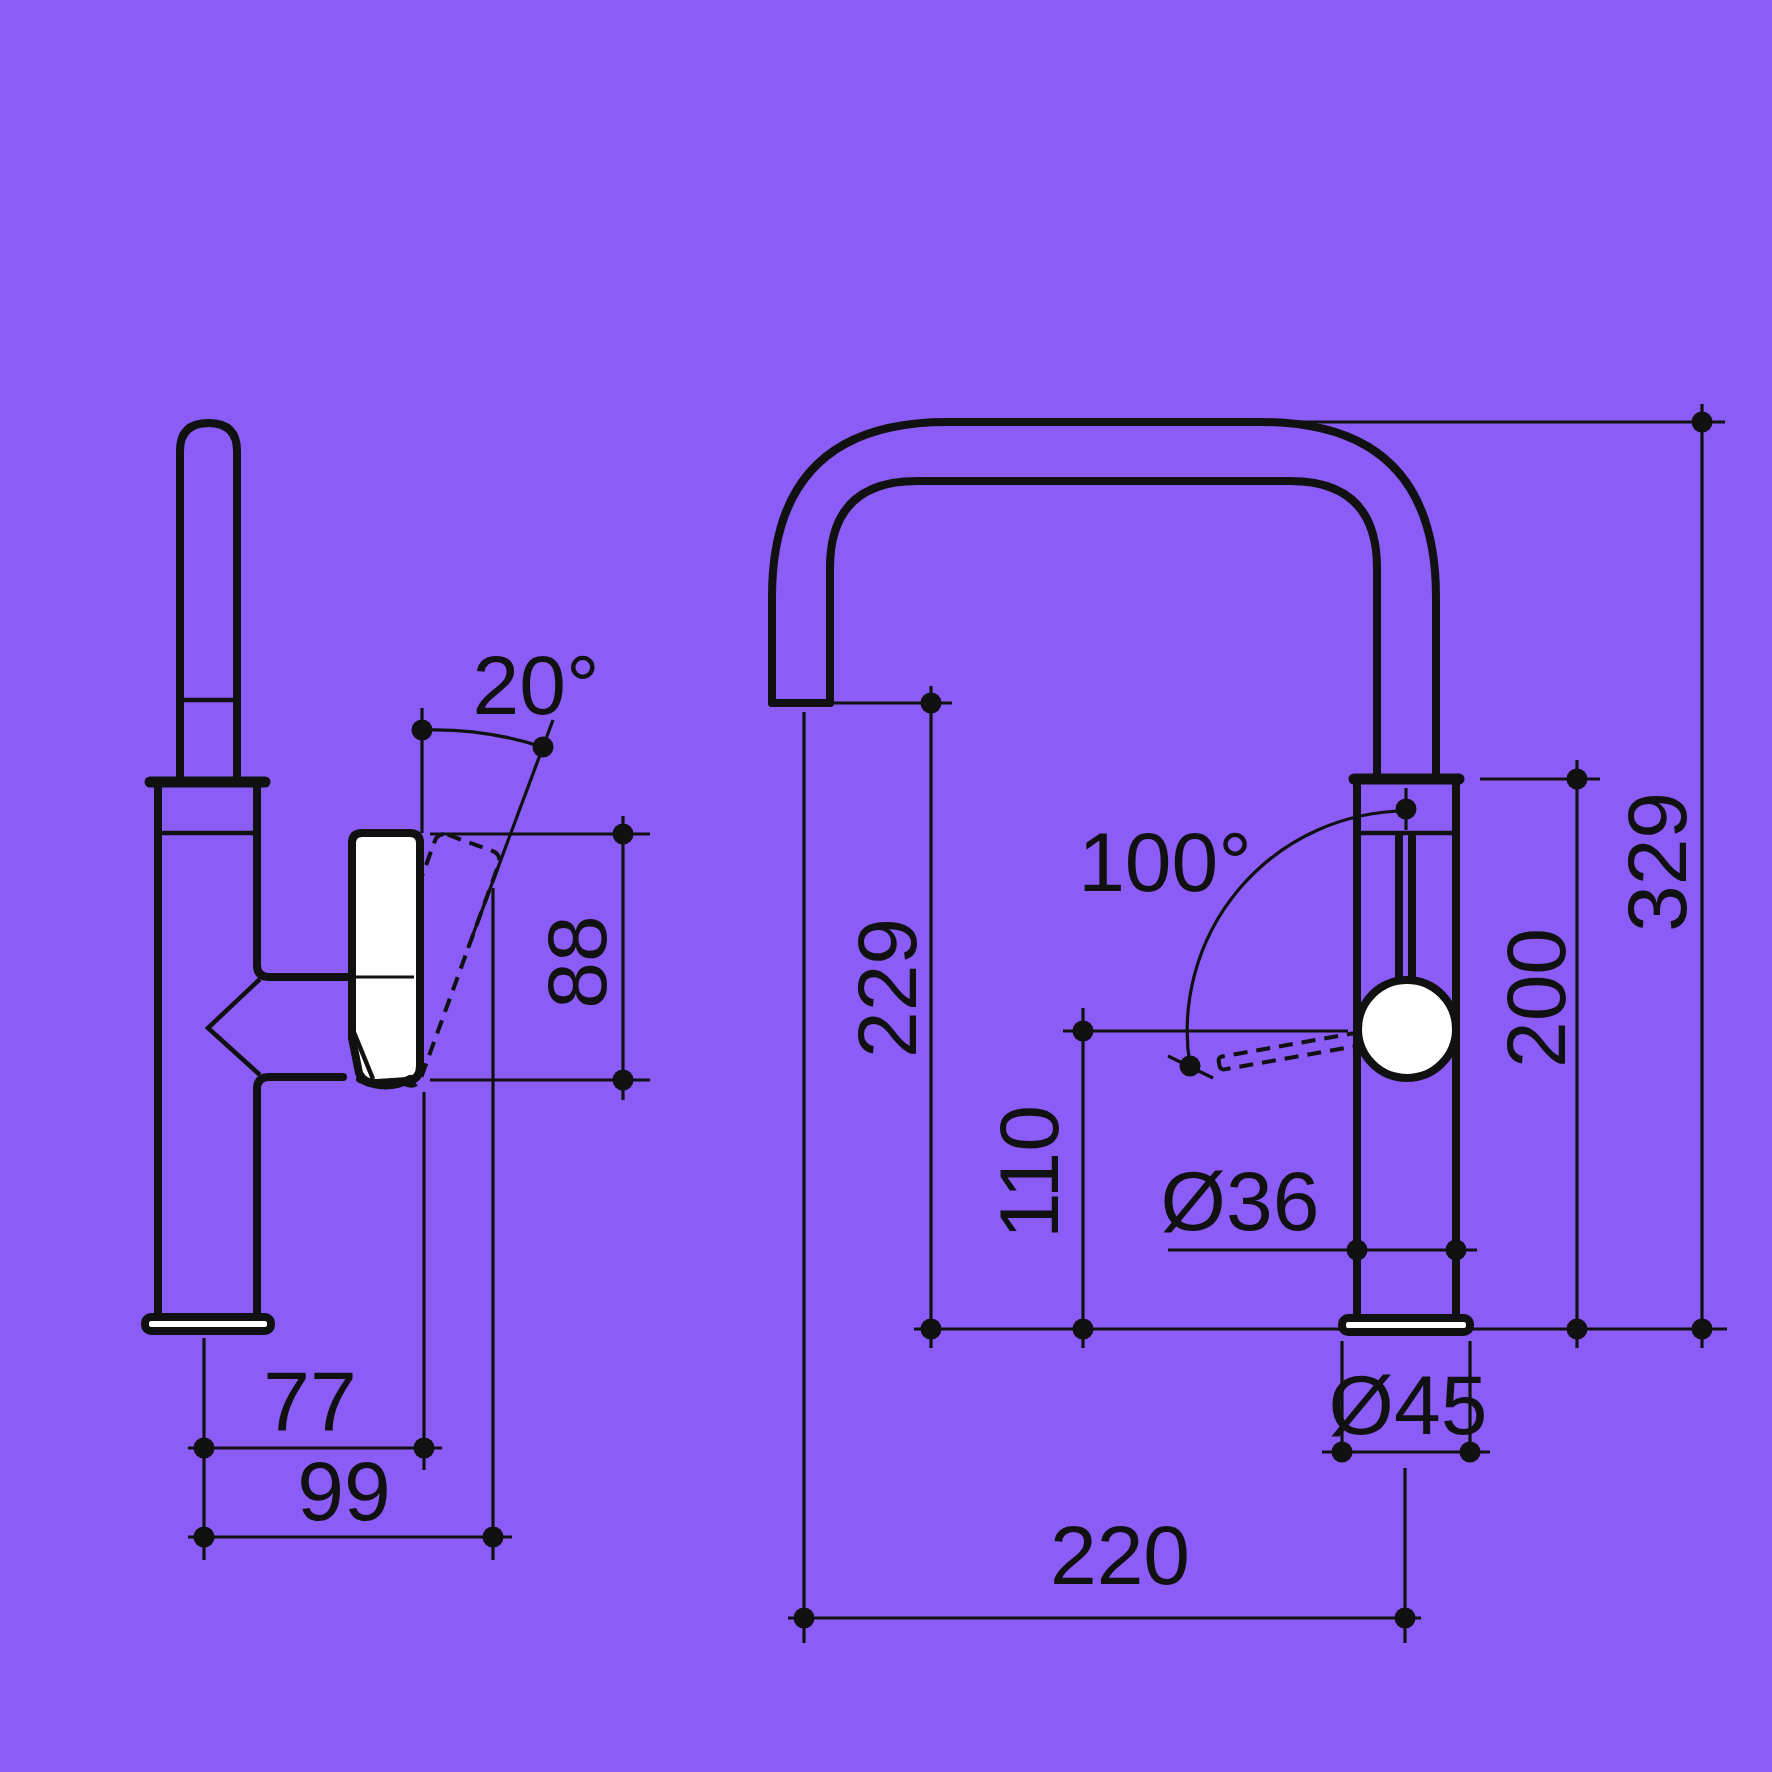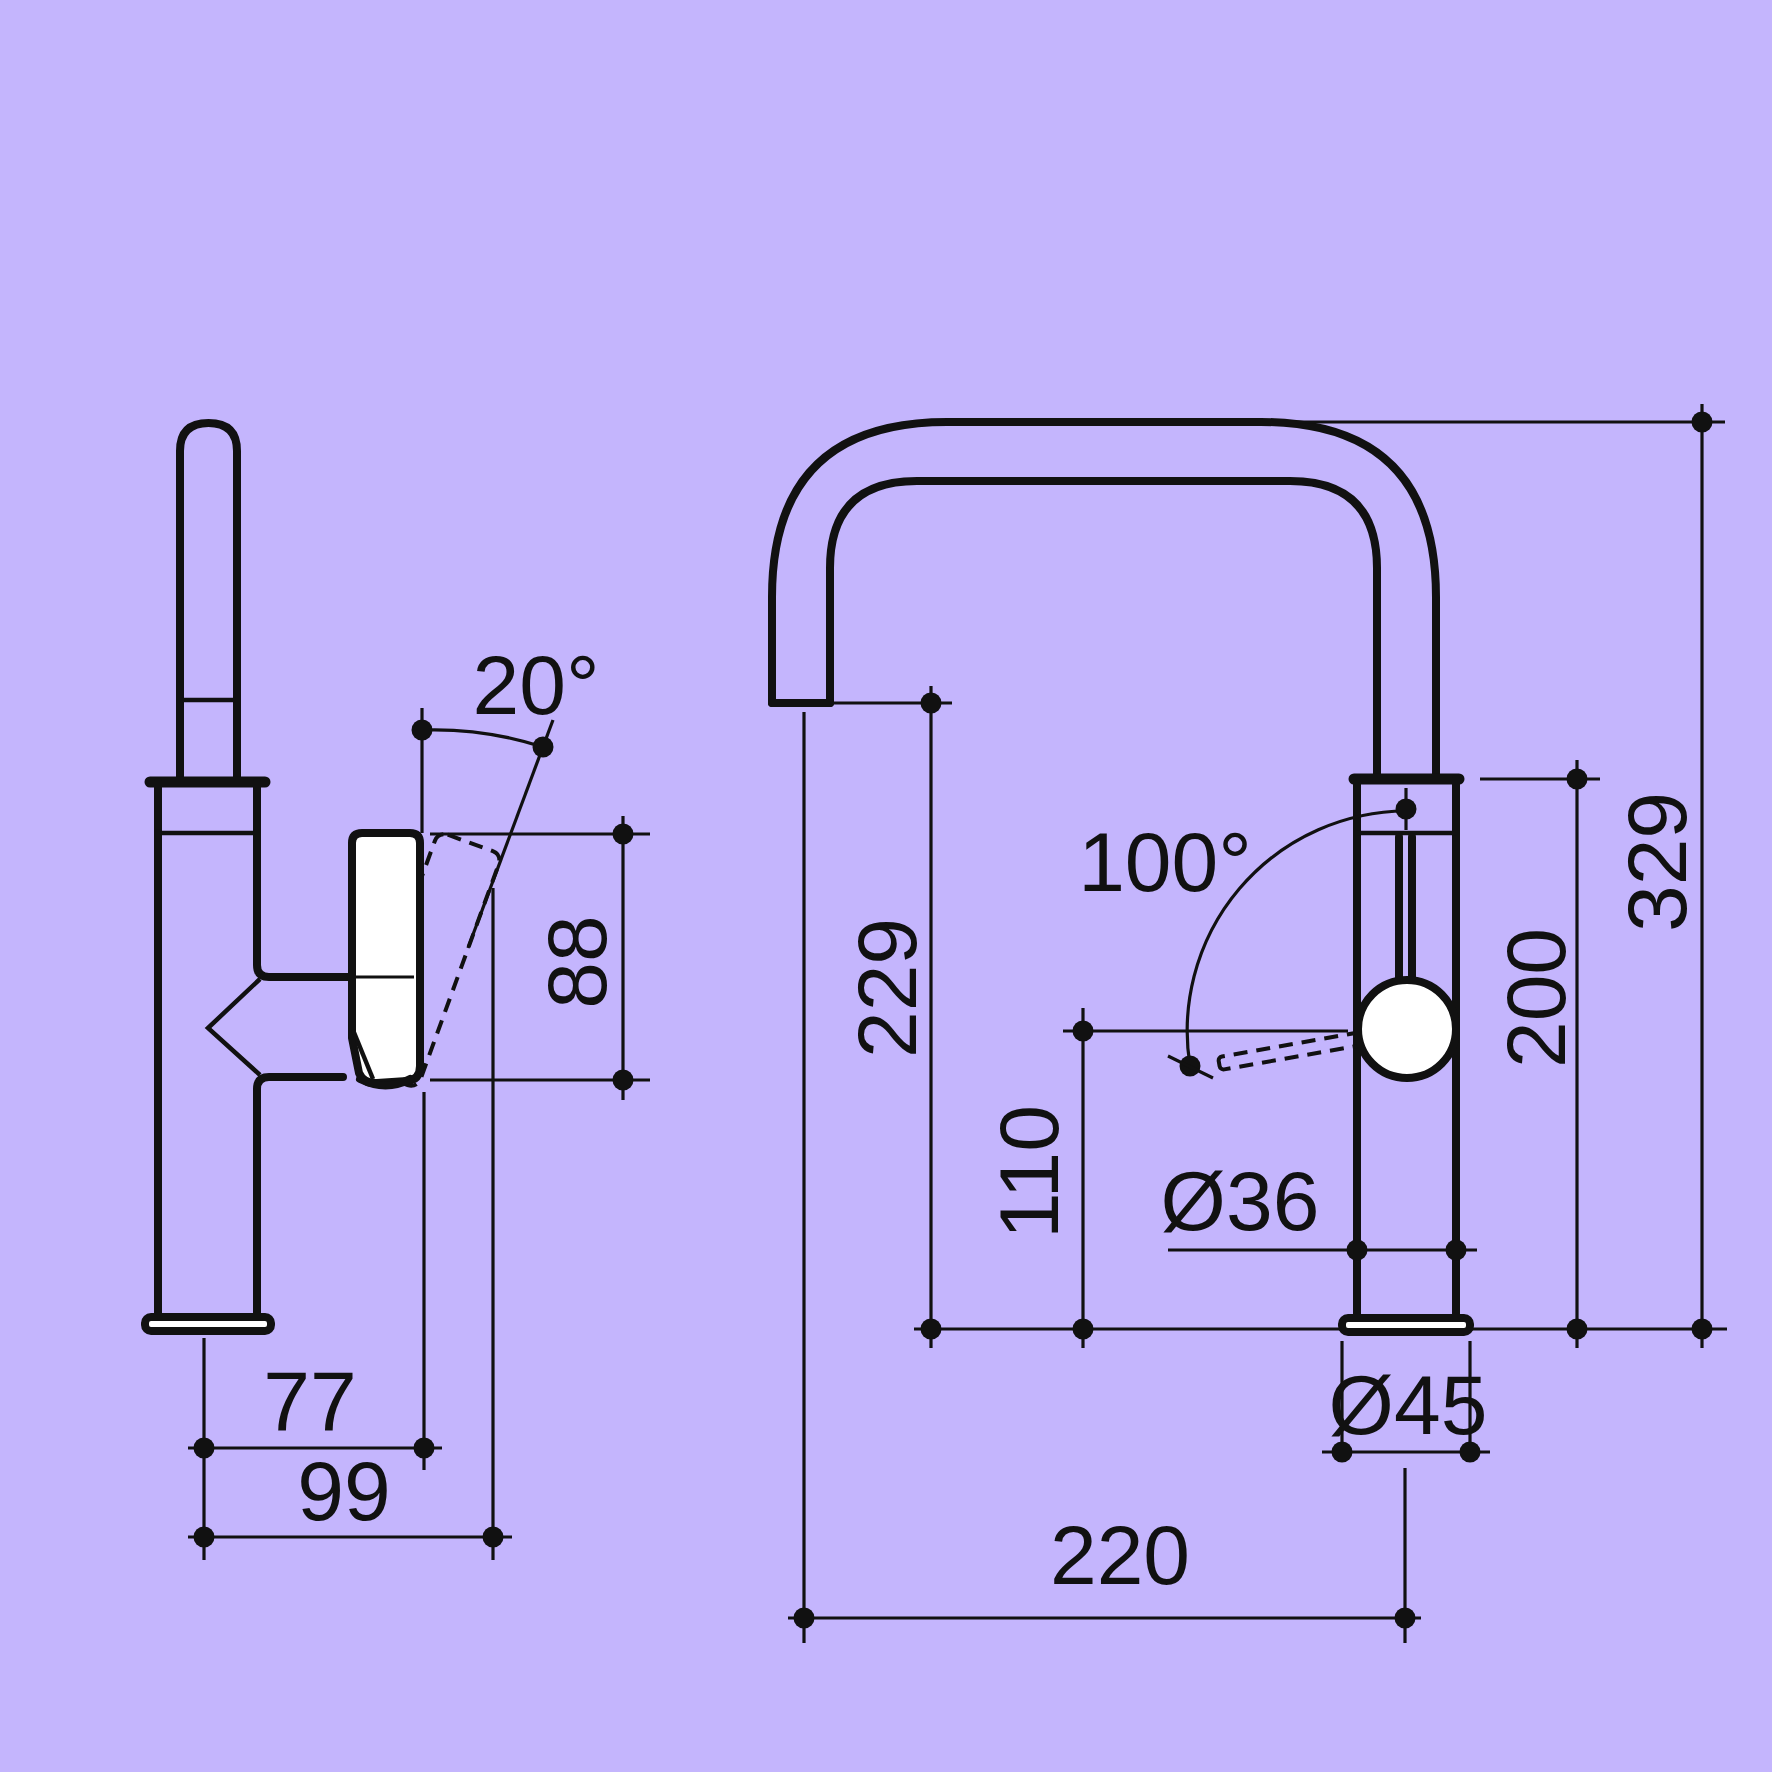--- a/index.html
+++ b/index.html
@@ -1,16 +1,16 @@
 <!DOCTYPE html>
 <html><head>
 <meta charset="utf-8">
 <style>
   html,body{margin:0;padding:0;background:#ffffff;}
-  .stage{width:1772px;height:1772px;background:#c4b5fd;position:relative;overflow:hidden;}
+  .stage{width:1772px;height:1772px;background:#8b5cf6;position:relative;overflow:hidden;}
   svg{display:block;}
   .outline{stroke:#111111;stroke-width:8;fill:none;stroke-linecap:round;stroke-linejoin:round;}
   .outline-fill{stroke:#111111;stroke-width:8;fill:#ffffff;stroke-linejoin:round;}
   .thick{stroke:#111111;stroke-width:11;fill:none;stroke-linecap:round;}
   .thin{stroke:#111111;stroke-width:3.2;fill:none;}
   .mid{stroke:#111111;stroke-width:4.5;fill:none;}
   .dashed{stroke:#111111;stroke-width:4;fill:none;stroke-dasharray:14 9;}
   .dot{fill:#111111;stroke:none;}
   .dim-text{font-family:"Liberation Sans","DejaVu Sans",sans-serif;font-size:84px;fill:#111111;}
 </style>

